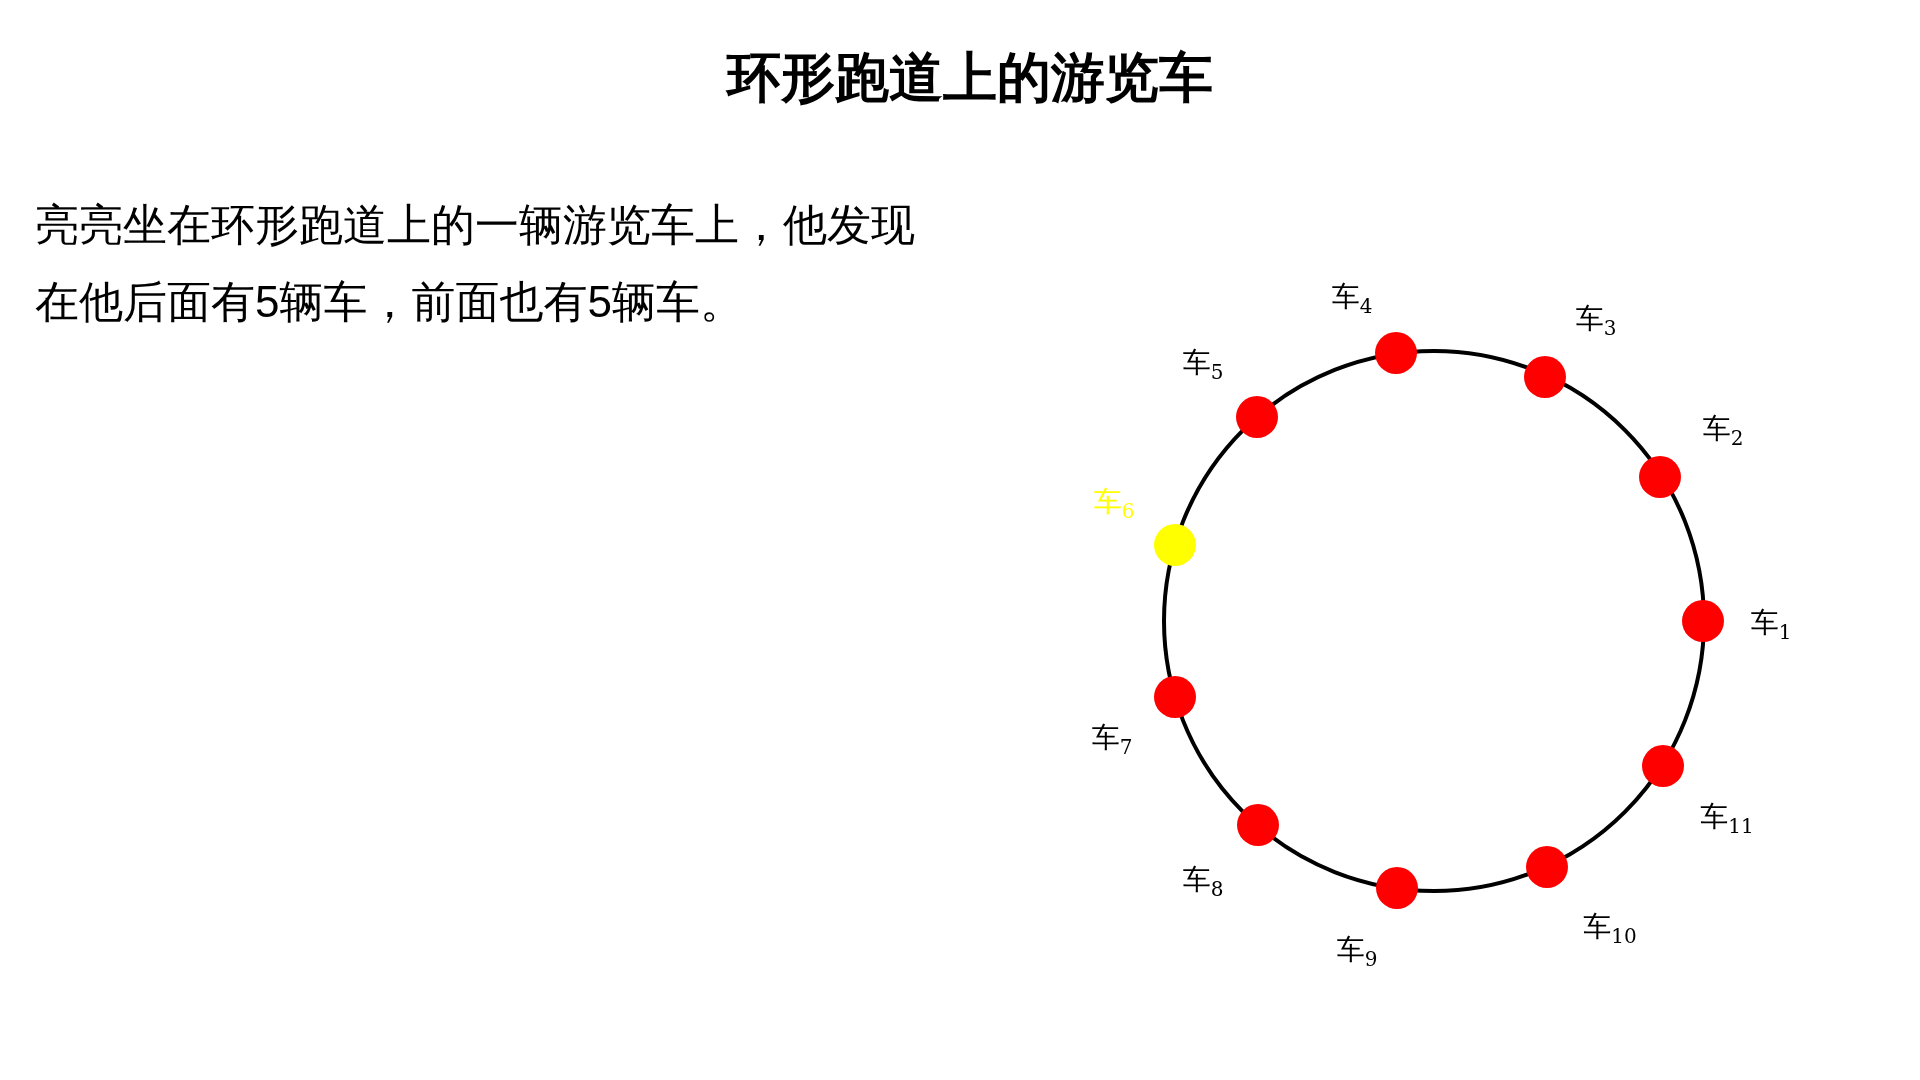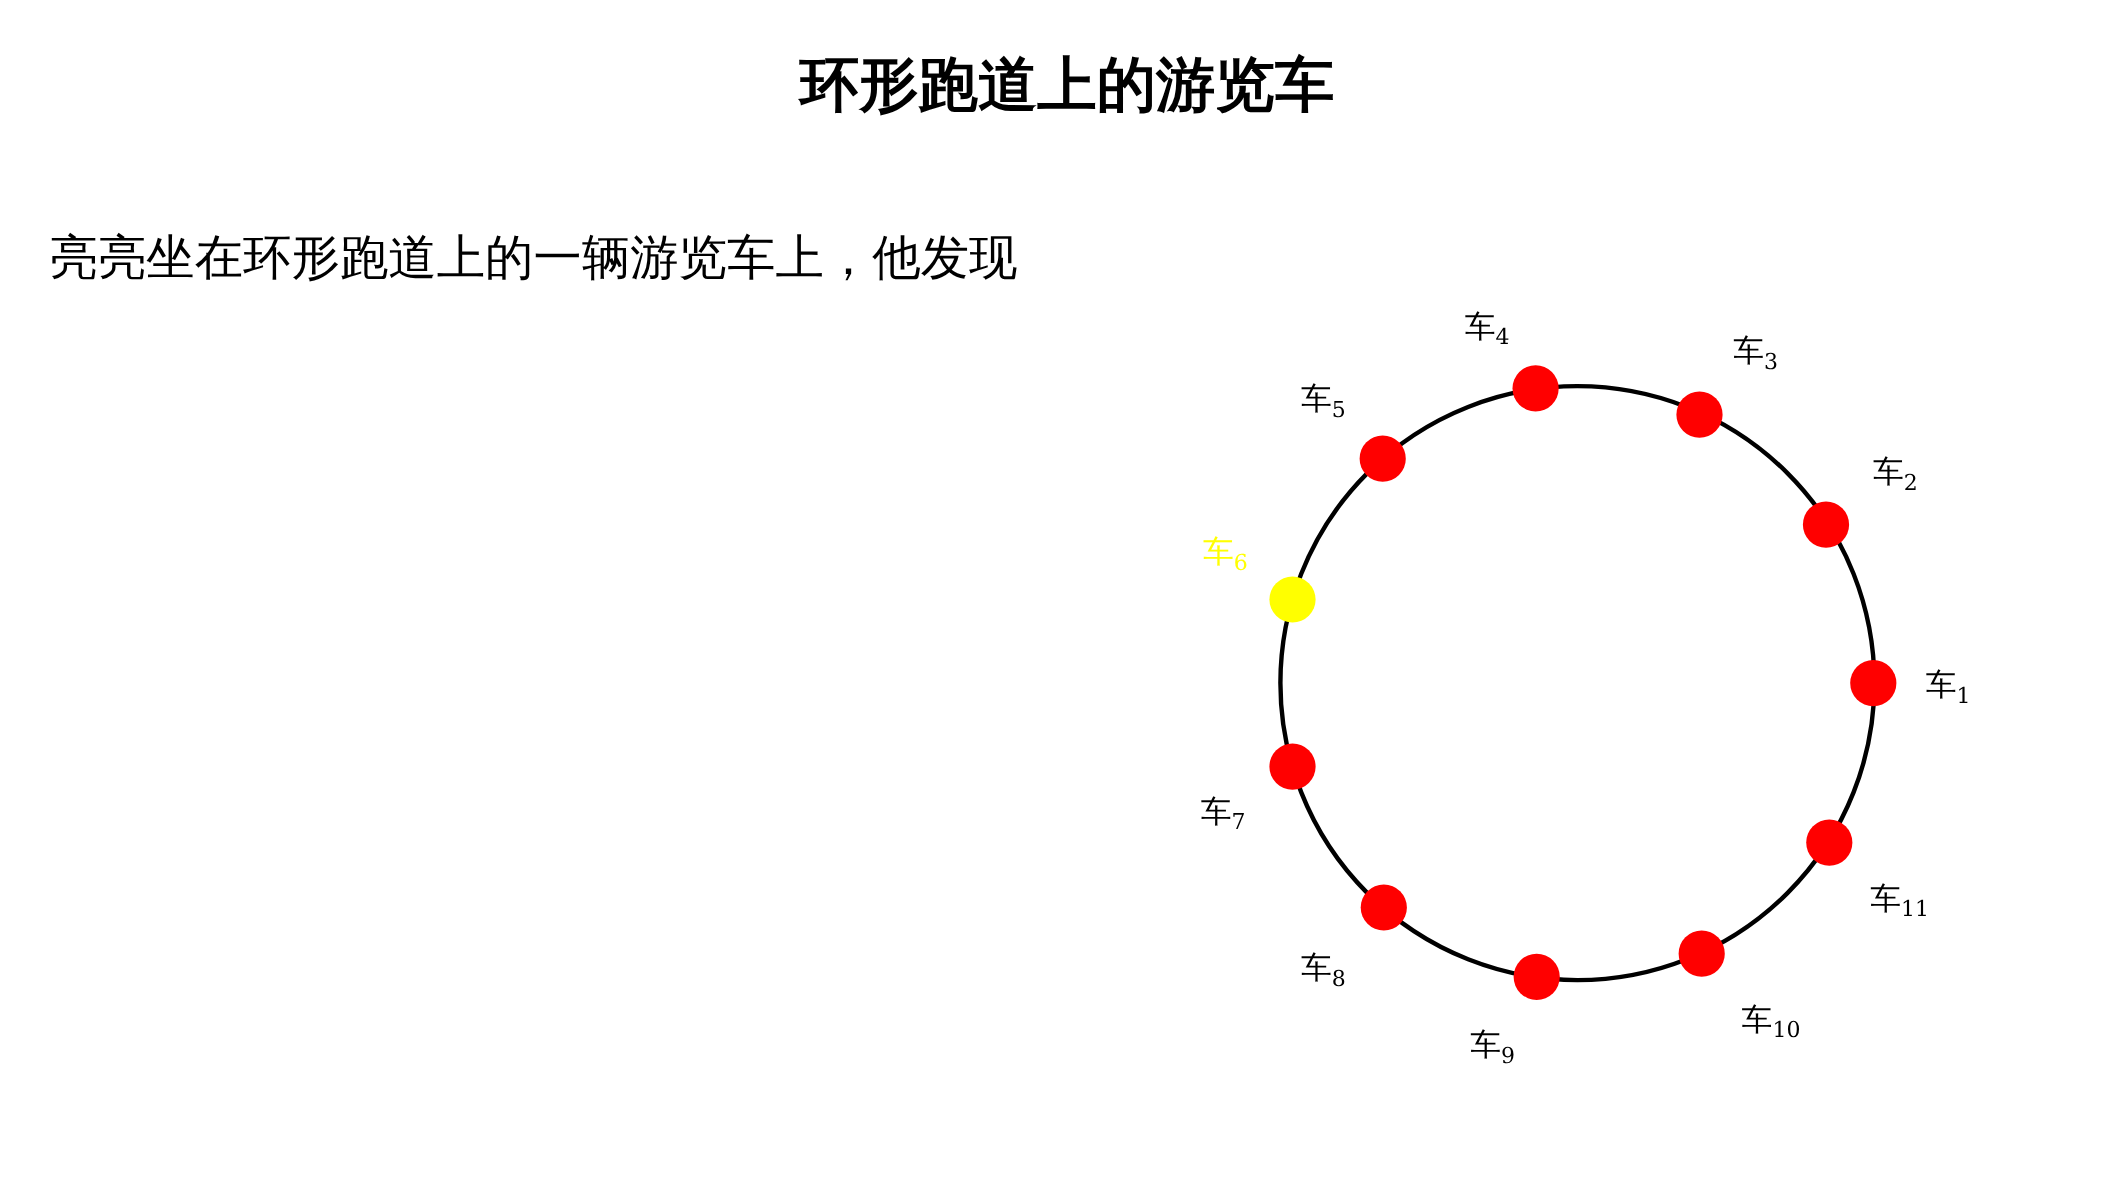--- a/index.html
+++ b/index.html
@@ -29,21 +29,21 @@
     line-height: 1.15;
   }
   .problem {
     position: absolute;
     left: 29px;
     top: 183px;
     font-size: 44px;
     line-height: 71px;
   }
   .problem p {
-    margin: 16px;
+    margin: 6px;
     white-space: nowrap;
   }
   .diagram {
     position: absolute;
     left: 0;
     top: 0;
     width: 1920px;
     height: 1080px;
   }
   .diagram text {
@@ -52,20 +52,21 @@
 </style>
 </head>
 <body>
 
 <div class="page">
 
   <h1 class="title">环形跑道上的游览车</h1>
 
   <div class="problem">
     <p>亮亮坐在环形跑道上的一辆游览车上，他发现</p>
+    <p>在他后面有5辆车，前面也有5辆车。</p>
   </div>
 
   <svg class="diagram" id="diagram-svg" viewBox="0 0 1920 1080" xmlns="http://www.w3.org/2000/svg">
       <circle cx="1434" cy="621" r="270" fill="none" stroke="#000000" stroke-width="4"></circle>
       <circle cx="1703" cy="621" r="21" fill="#ff0000"></circle>
       <text x="1771" y="632" text-anchor="middle" font-size="28" fill="#000000"><tspan>车</tspan><tspan font-size="20" dy="7">1</tspan></text>
       <circle cx="1660" cy="477" r="21" fill="#ff0000"></circle>
       <text x="1723" y="438" text-anchor="middle" font-size="28" fill="#000000"><tspan>车</tspan><tspan font-size="20" dy="7">2</tspan></text>
       <circle cx="1545" cy="377" r="21" fill="#ff0000"></circle>
       <text x="1596" y="328" text-anchor="middle" font-size="28" fill="#000000"><tspan>车</tspan><tspan font-size="20" dy="7">3</tspan></text>

